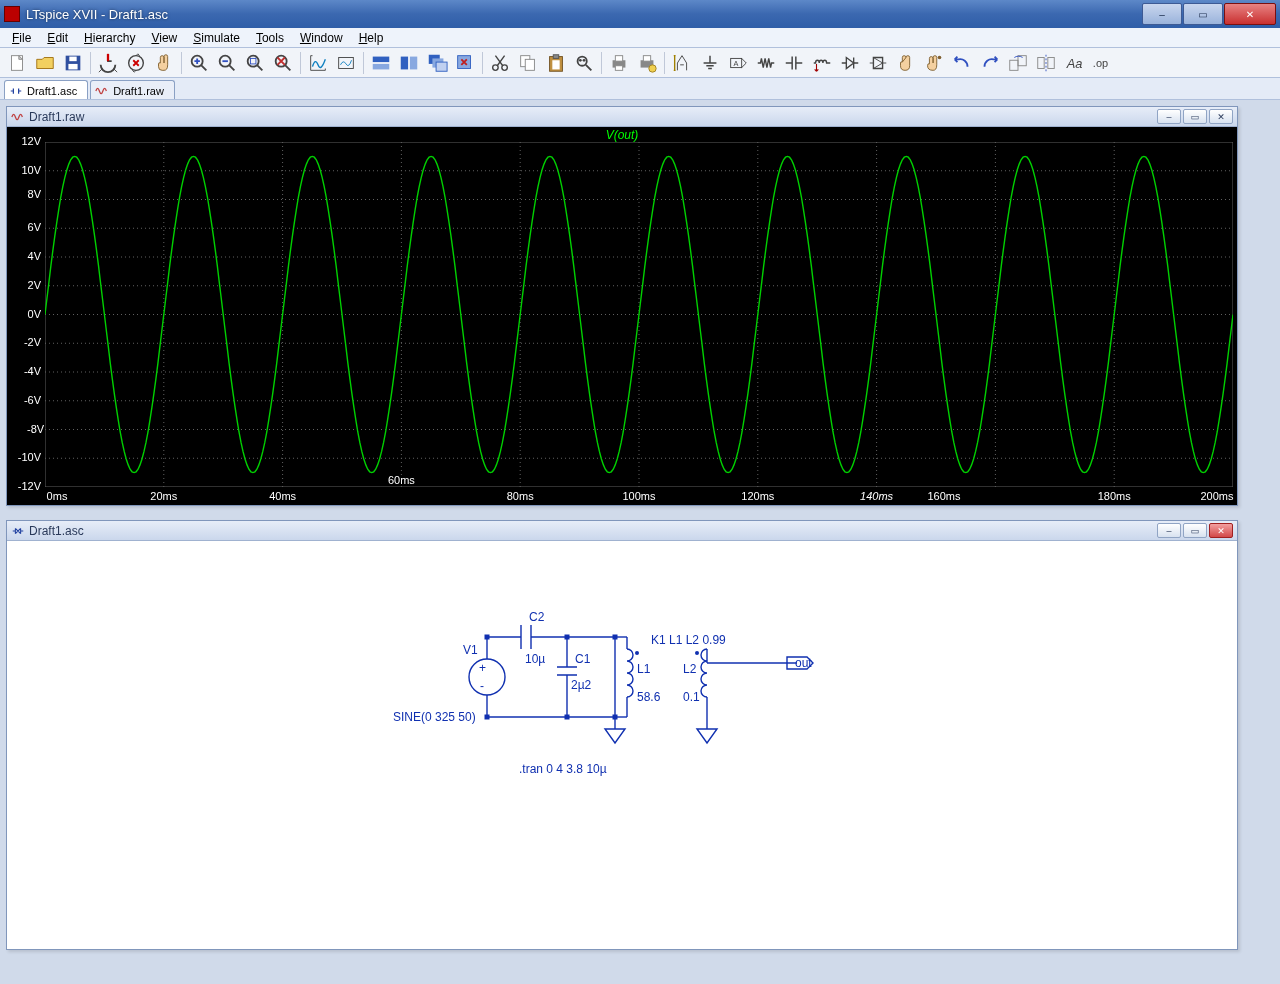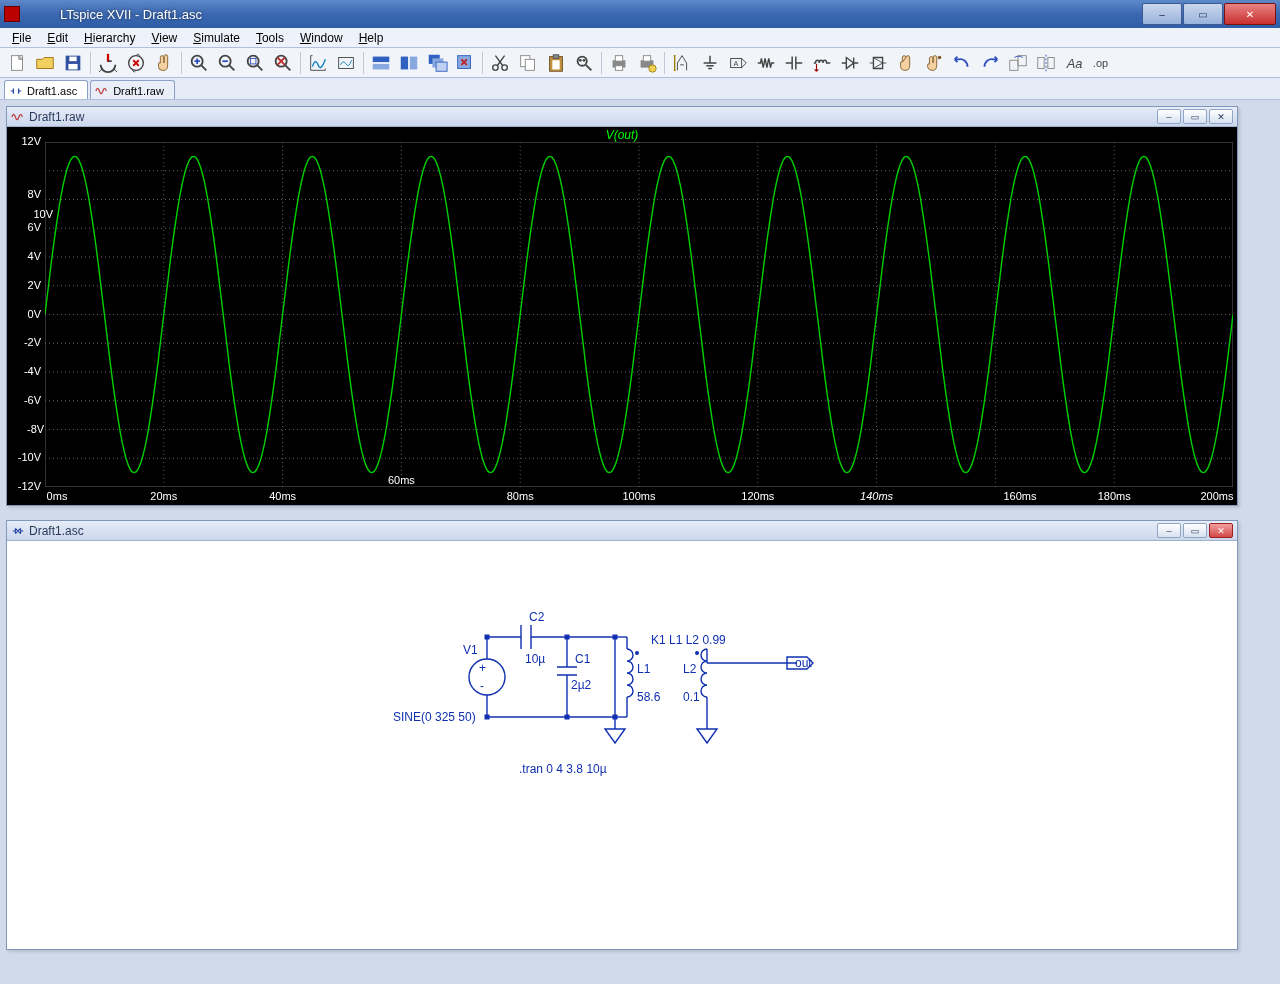--- a/index.html
+++ b/index.html
@@ -14,21 +14,20 @@
   }
   
   .titlebar {
     height: 28px;
     background: linear-gradient(to bottom, #5d88c8 0%, #3b68b0 50%, #2f5ea8 100%);
     display: flex;
     align-items: center;
     padding: 0 4px;
     color: #fff;
     user-select: none;
-    gap: 34px;
   }
   .titlebar .app-icon {
     width: 16px; height:16px;
     background: #b00; border:1px solid #600;
     margin-right: 6px;
     display:inline-block;
   }
   .titlebar .title-text { font-size:13px; text-shadow:0 0 3px rgba(0,0,0,.6);}
   .titlebar .spacer { flex:1; }
   .winbtns { display:flex; }
@@ -534,33 +533,33 @@
           <div class="plot-axis-label-y" style="left: 0px; top: 324.25px;">-10V</div>
           <div class="plot-axis-label-y" style="left: 0px; top: 295.5px; padding-left: 20px;">-8V</div>
           <div class="plot-axis-label-y" style="left: 0px; top: 266.75px;">-6V</div>
           <div class="plot-axis-label-y" style="left: 0px; top: 238px;">-4V</div>
           <div class="plot-axis-label-y" style="left: 0px; top: 209.25px;">-2V</div>
           <div class="plot-axis-label-y" style="left: 0px; top: 180.5px;">0V</div>
           <div class="plot-axis-label-y" style="left: 0px; top: 151.75px;">2V</div>
           <div class="plot-axis-label-y" style="left: 0px; top: 123px;">4V</div>
           <div class="plot-axis-label-y" style="left: 0px; top: 94.25px;">6V</div>
           <div class="plot-axis-label-y" style="left: 0px; top: 61px; padding-left: 20px;">8V</div>
-          <div class="plot-axis-label-y" style="left: 12px; top: 36.75px; margin-top: 44px;">10V</div>
+          <div class="plot-axis-label-y" style="left: 0px; top: 36.75px;">10V</div>
           <div class="plot-axis-label-y" style="left: 0px; top: 8px;">12V</div>
         </div>
       <div id="xlabels">
           <div class="plot-axis-label-x" style="left: 50px; bottom: 3px;">0ms</div>
           <div class="plot-axis-label-x" style="left: 156.8px; bottom: 3px;">20ms</div>
           <div class="plot-axis-label-x" style="left: 275.6px; bottom: 3px;">40ms</div>
           <div class="plot-axis-label-x" style="left: 394.4px; bottom: 19px;">60ms</div>
           <div class="plot-axis-label-x" style="left: 513.2px; bottom: 3px; text-align: center;">80ms</div>
           <div class="plot-axis-label-x" style="left: 632px; bottom: 3px; margin-top: 44px;">100ms</div>
           <div class="plot-axis-label-x" style="left: 750.8px; bottom: 3px;">120ms</div>
           <div class="plot-axis-label-x" style="left: 869.6px; bottom: 3px; font-style: italic;">140ms</div>
-          <div class="plot-axis-label-x" style="left: 1013px; bottom: 3px;">160ms</div>
+          <div class="plot-axis-label-x" style="left: 937px; bottom: 3px;">160ms</div>
           <div class="plot-axis-label-x" style="left: 1107.2px; bottom: 3px;">180ms</div>
           <div class="plot-axis-label-x" style="left: 1210px; bottom: 3px;">200ms</div>
         </div>
     </div>
   </div>
 
   <div class="childwin" id="win-asc">
     <div class="childtitle">
       <span style="width:14px;height:14px;display:inline-block;margin-right:4px;">
         <svg viewBox="0 0 16 16">

